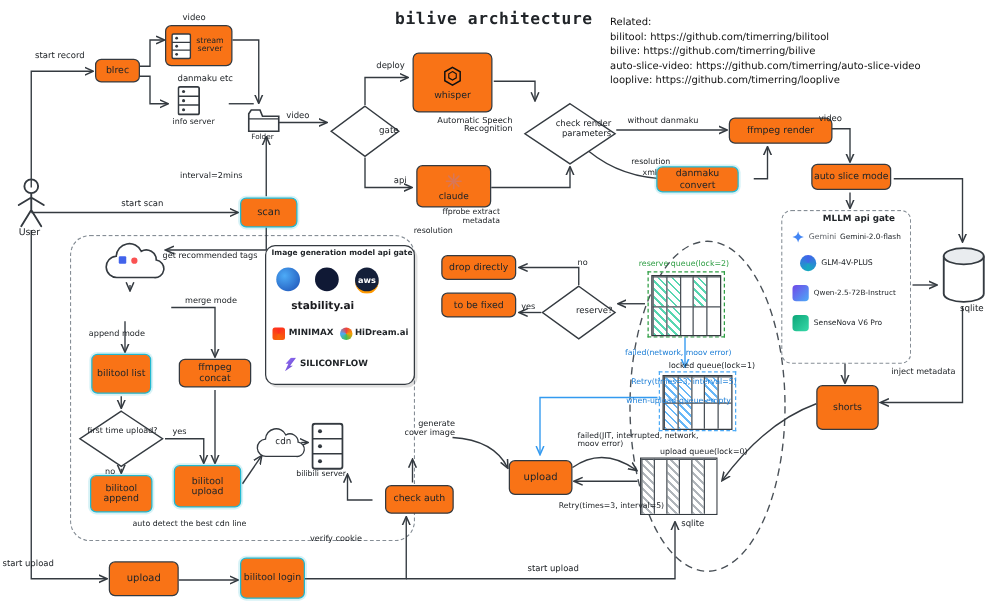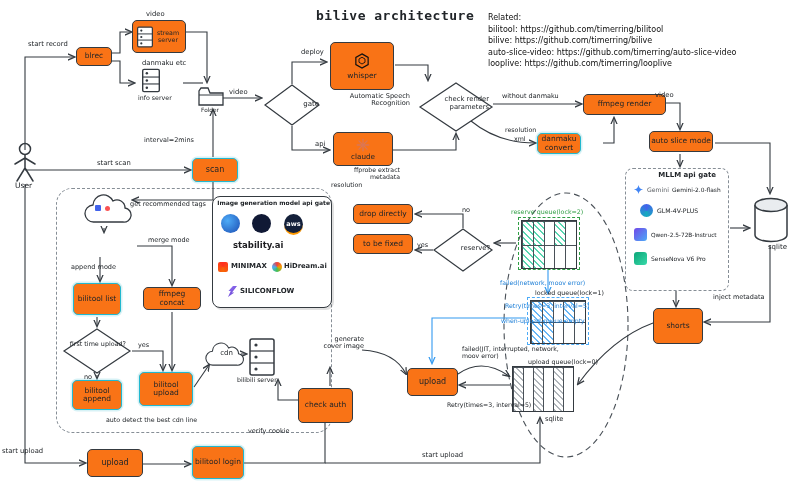--- a/index.html
+++ b/index.html
@@ -186,21 +186,21 @@
   <div class="lbl wrap c" style="left:326px;top:167px;width:74px;font-size:6.2px">ffprobe extract metadata</div>
   <div class="lbl" style="left:331px;top:181px;font-size:6.3px">resolution</div>
 
   <div class="lbl wrap c" style="left:423px;top:96px;width:66px;font-size:6.8px">check render parameters</div>
 
   <div class="lbl" style="left:502px;top:93px;font-size:6.5px">without danmaku</div>
   <div class="lbl" style="left:505px;top:126px;font-size:6.3px">resolution</div>
   <div class="lbl" style="left:514px;top:135px;font-size:6.3px">xml</div>
 
   <div class="box" style="left:583px;top:94px;width:83px;height:21px">ffmpeg render</div>
-  <div class="box cyan" style="left:537px;top:133px;width:44px;height:21px">danmaku convert</div>
+  <div class="box cyan" style="left:525px;top:133px;width:66px;height:21px">danmaku convert</div>
 
   <div class="lbl" style="left:655px;top:92px;font-size:6.8px">video</div>
   <div class="box" style="left:649px;top:131px;width:64px;height:21px">auto slice mode</div>
 
   <div class="lbl c" style="left:640px;top:172px;width:76px;font-size:7px;font-weight:bold">MLLM api gate</div>
   <div class="abs" style="left:633px;top:184px;z-index:2;display:flex;align-items:center;gap:3px">
     <svg width="11" height="11" viewBox="0 0 24 24">
       <path d="M12 2 C13 8 16 11 22 12 C16 13 13 16 12 22 C11 16 8 13 2 12 C8 11 11 8 12 2 Z" fill="#4285f4"></path>
     </svg>
     <span style="font-size:6.2px;color:#5f6368">Gemini</span>
@@ -332,21 +332,21 @@
         <div class="qcell"></div>
         <div class="qcell hatch-gray"></div>
         <div class="qcell"></div>
     </div>
   </div>
   <div class="lbl" style="left:447px;top:402px;font-size:6.2px">Retry(times=3, interval=5)</div>
   <div class="lbl" style="left:545px;top:416px;font-size:6.8px">sqlite</div>
 
   <div class="box" style="left:407px;top:368px;width:51px;height:28px;font-size:8px">upload</div>
   <div class="lbl wrap c" style="left:318px;top:336px;width:46px;font-size:6.5px">generate cover image</div>
-  <div class="box" style="left:298px;top:388px;width:55px;height:35px">check auth</div>
+  <div class="box" style="left:308px;top:388px;width:55px;height:23px">check auth</div>
 
   <div class="lbl" style="left:2px;top:448px;font-size:6.8px">start upload</div>
   <div class="box" style="left:87px;top:449px;width:56px;height:28px;font-size:8px">upload</div>
   <div class="box cyan" style="left:192px;top:446px;width:52px;height:33px">bilitool login</div>
   <div class="lbl" style="left:248px;top:428px;font-size:6.5px">verify cookie</div>
   <div class="lbl" style="left:422px;top:452px;font-size:6.8px">start upload</div>
 
 </div>
 
 </body></html>

